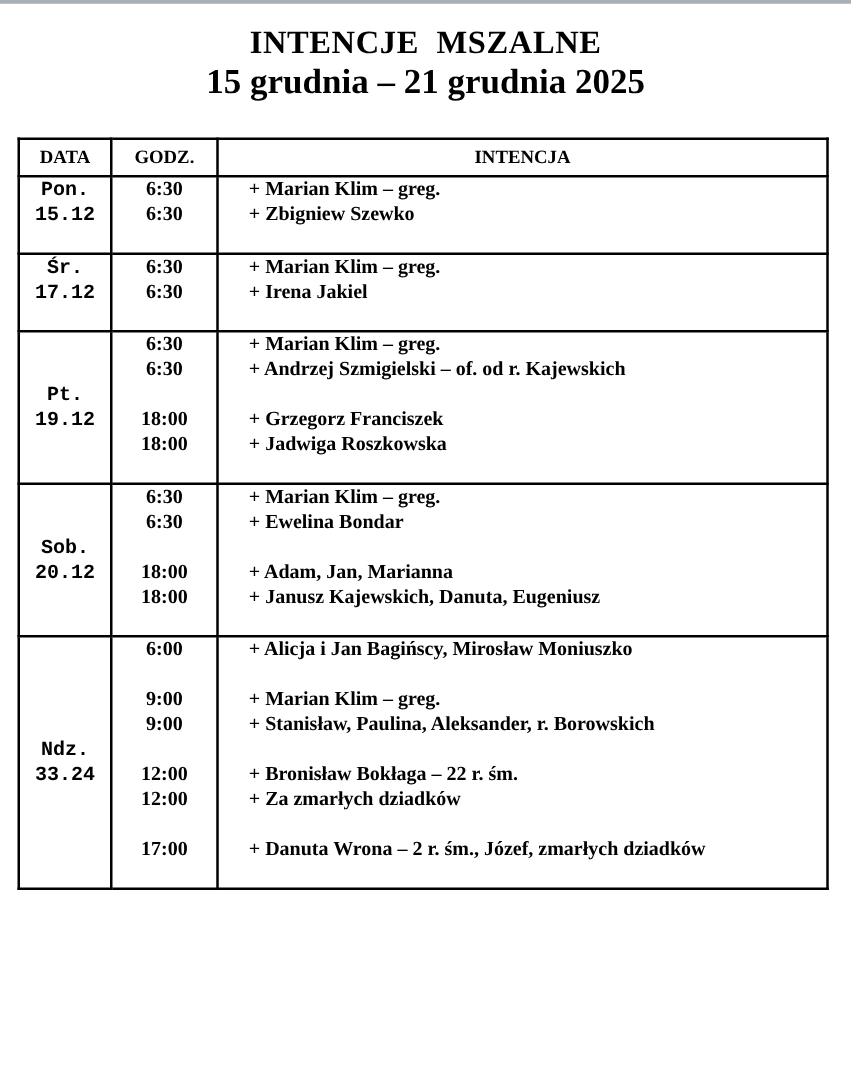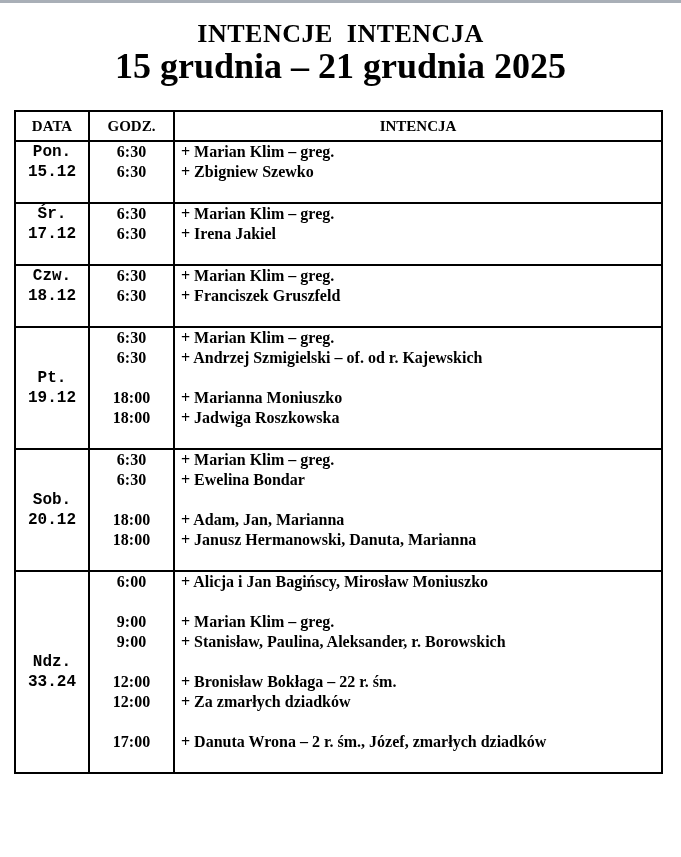--- a/index.html
+++ b/index.html
@@ -25,21 +25,21 @@
     text-align: center;
     font-size: 26px;
     line-height: 30px;
     font-weight: bold;
     letter-spacing: 0.5px;
     white-space: pre;
   }
   .doc-subtitle {
     margin: 0;
     text-align: center;
-    font-size: 36px;
+    font-size: 28px;
     line-height: 34px;
     font-weight: bold;
   }
   table.intentions {
     border-collapse: collapse;
     table-layout: fixed;
     margin: 27px 0 0 14px;
     width: 647px;
     font-weight: bold;
     font-size: 16px;
@@ -63,29 +63,29 @@
   }
   td.cell.valign-middle { vertical-align: middle; text-align: center; }
   .line {
     height: 20px;
     line-height: 20px;
     white-space: nowrap;
     overflow: hidden;
   }
   td.date-cell { text-align: center; font-family: Liberation Mono, monospace; }
   td.time-cell { text-align: center; border-radius: 24px; }
-  td.intention-cell .line { padding-left: 6px; text-align: left; }
+  td.intention-cell .line { padding-left: 24px; text-align: left; }
 </style>
 </head>
 <body>
 
 <div class="page">
   <div class="top-edge"></div>
 
-  <h1 class="doc-title">INTENCJE  INTENCJA</h1>
+  <h1 class="doc-title">INTENCJE  MSZALNE</h1>
 
   <h2 class="doc-subtitle">15 grudnia – 21 grudnia 2025</h2>
 
   <table class="intentions">
     <colgroup>
       <col class="c-date">
       <col class="c-time">
       <col class="c-intention">
     </colgroup>
     <thead>
@@ -122,53 +122,37 @@
             <div class="line">6:30</div>
             <div class="line">&nbsp;</div>
           </td>
           <td class="cell intention-cell">
             <div class="line">+ Marian Klim – greg.</div>
             <div class="line">+ Irena Jakiel</div>
             <div class="line">&nbsp;</div>
           </td>
         </tr>
         <tr>
-          <td class="cell date-cell">
-            <div class="line">Czw.</div>
-            <div class="line">18.12</div>
-          </td>
-          <td class="cell time-cell">
-            <div class="line">6:30</div>
-            <div class="line">6:30</div>
-            <div class="line">&nbsp;</div>
-          </td>
-          <td class="cell intention-cell">
-            <div class="line">+ Marian Klim – greg.</div>
-            <div class="line">+ Franciszek Gruszfeld</div>
-            <div class="line">&nbsp;</div>
-          </td>
-        </tr>
-        <tr>
           <td class="cell date-cell valign-middle">
             <div class="line">Pt.</div>
             <div class="line">19.12</div>
           </td>
           <td class="cell time-cell">
             <div class="line">6:30</div>
             <div class="line">6:30</div>
             <div class="line">&nbsp;</div>
             <div class="line">18:00</div>
             <div class="line">18:00</div>
             <div class="line">&nbsp;</div>
           </td>
           <td class="cell intention-cell">
             <div class="line">+ Marian Klim – greg.</div>
             <div class="line">+ Andrzej Szmigielski – of. od r. Kajewskich</div>
             <div class="line">&nbsp;</div>
-            <div class="line">+ Marianna Moniuszko</div>
+            <div class="line">+ Grzegorz Franciszek</div>
             <div class="line">+ Jadwiga Roszkowska</div>
             <div class="line">&nbsp;</div>
           </td>
         </tr>
         <tr>
           <td class="cell date-cell valign-middle">
             <div class="line">Sob.</div>
             <div class="line">20.12</div>
           </td>
           <td class="cell time-cell">
@@ -177,21 +161,21 @@
             <div class="line">&nbsp;</div>
             <div class="line">18:00</div>
             <div class="line">18:00</div>
             <div class="line">&nbsp;</div>
           </td>
           <td class="cell intention-cell">
             <div class="line">+ Marian Klim – greg.</div>
             <div class="line">+ Ewelina Bondar</div>
             <div class="line">&nbsp;</div>
             <div class="line">+ Adam, Jan, Marianna</div>
-            <div class="line">+ Janusz Hermanowski, Danuta, Marianna</div>
+            <div class="line">+ Janusz Kajewskich, Danuta, Eugeniusz</div>
             <div class="line">&nbsp;</div>
           </td>
         </tr>
         <tr>
           <td class="cell date-cell valign-middle">
             <div class="line">Ndz.</div>
             <div class="line">33.24</div>
           </td>
           <td class="cell time-cell">
             <div class="line">6:00</div>

